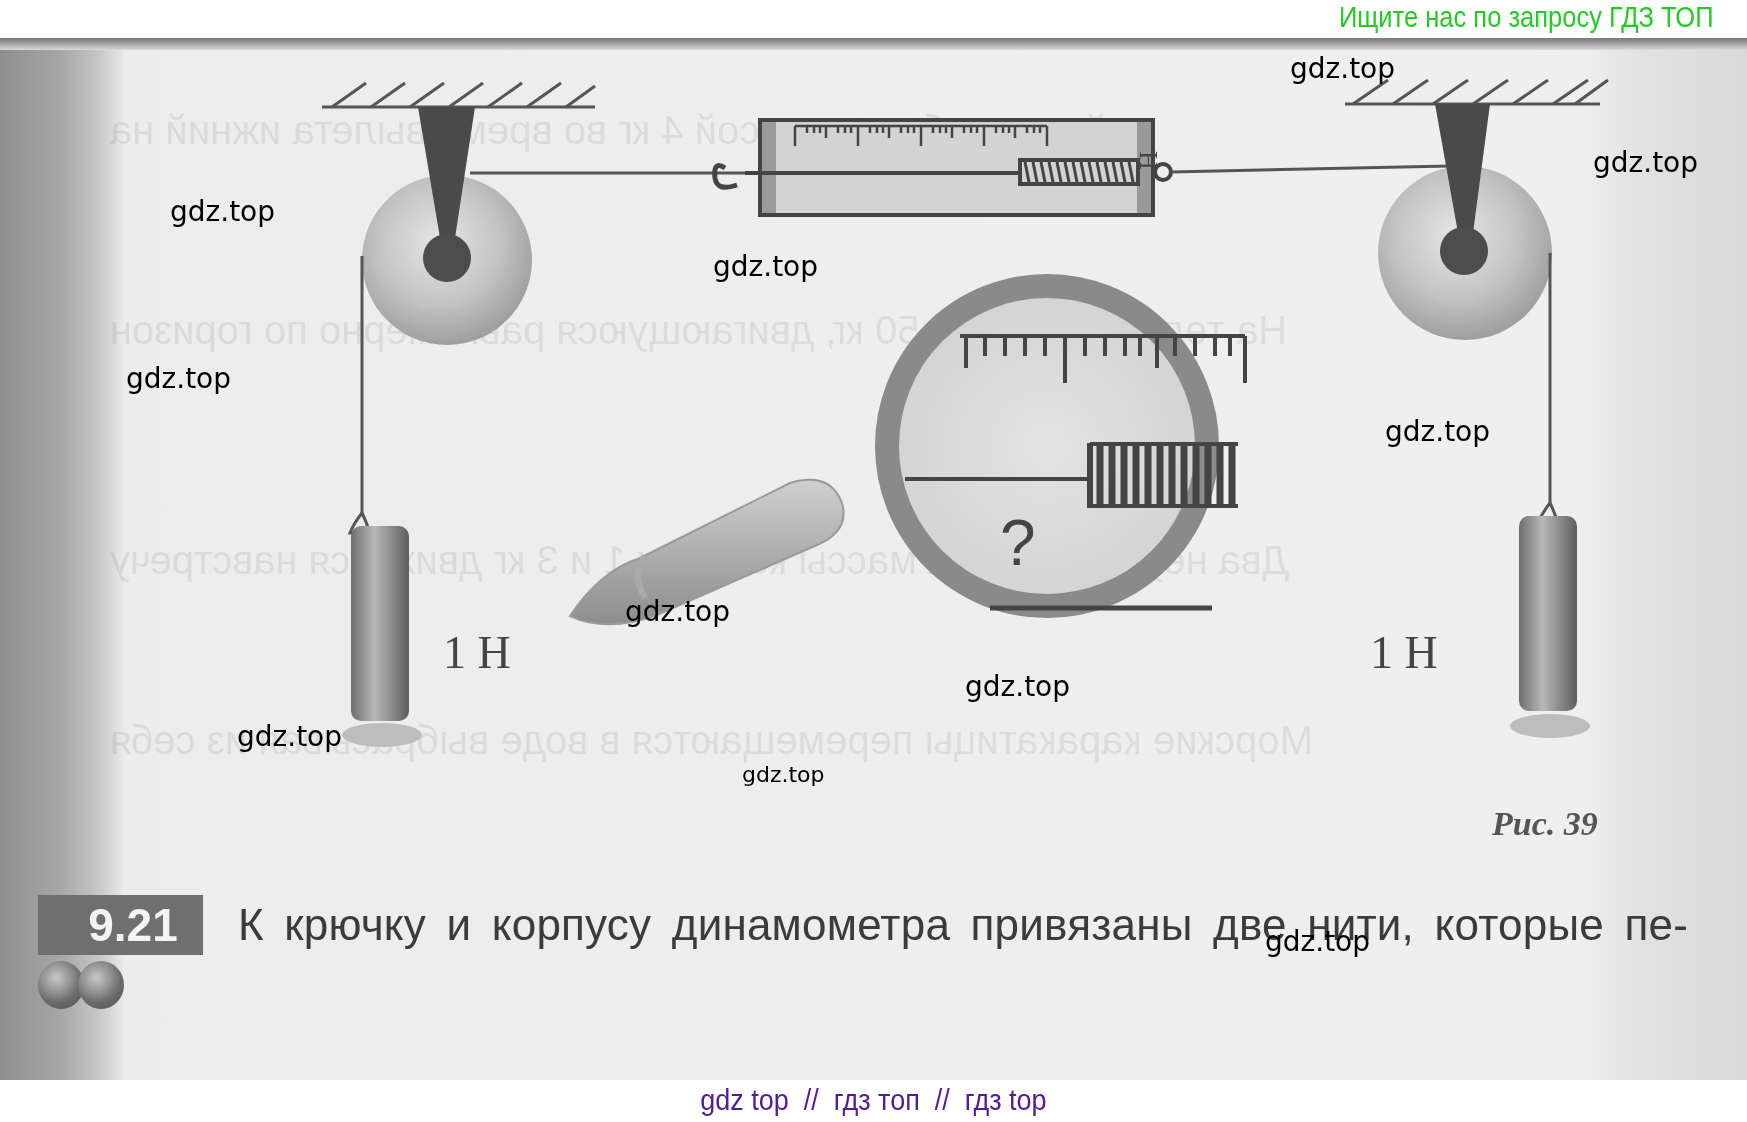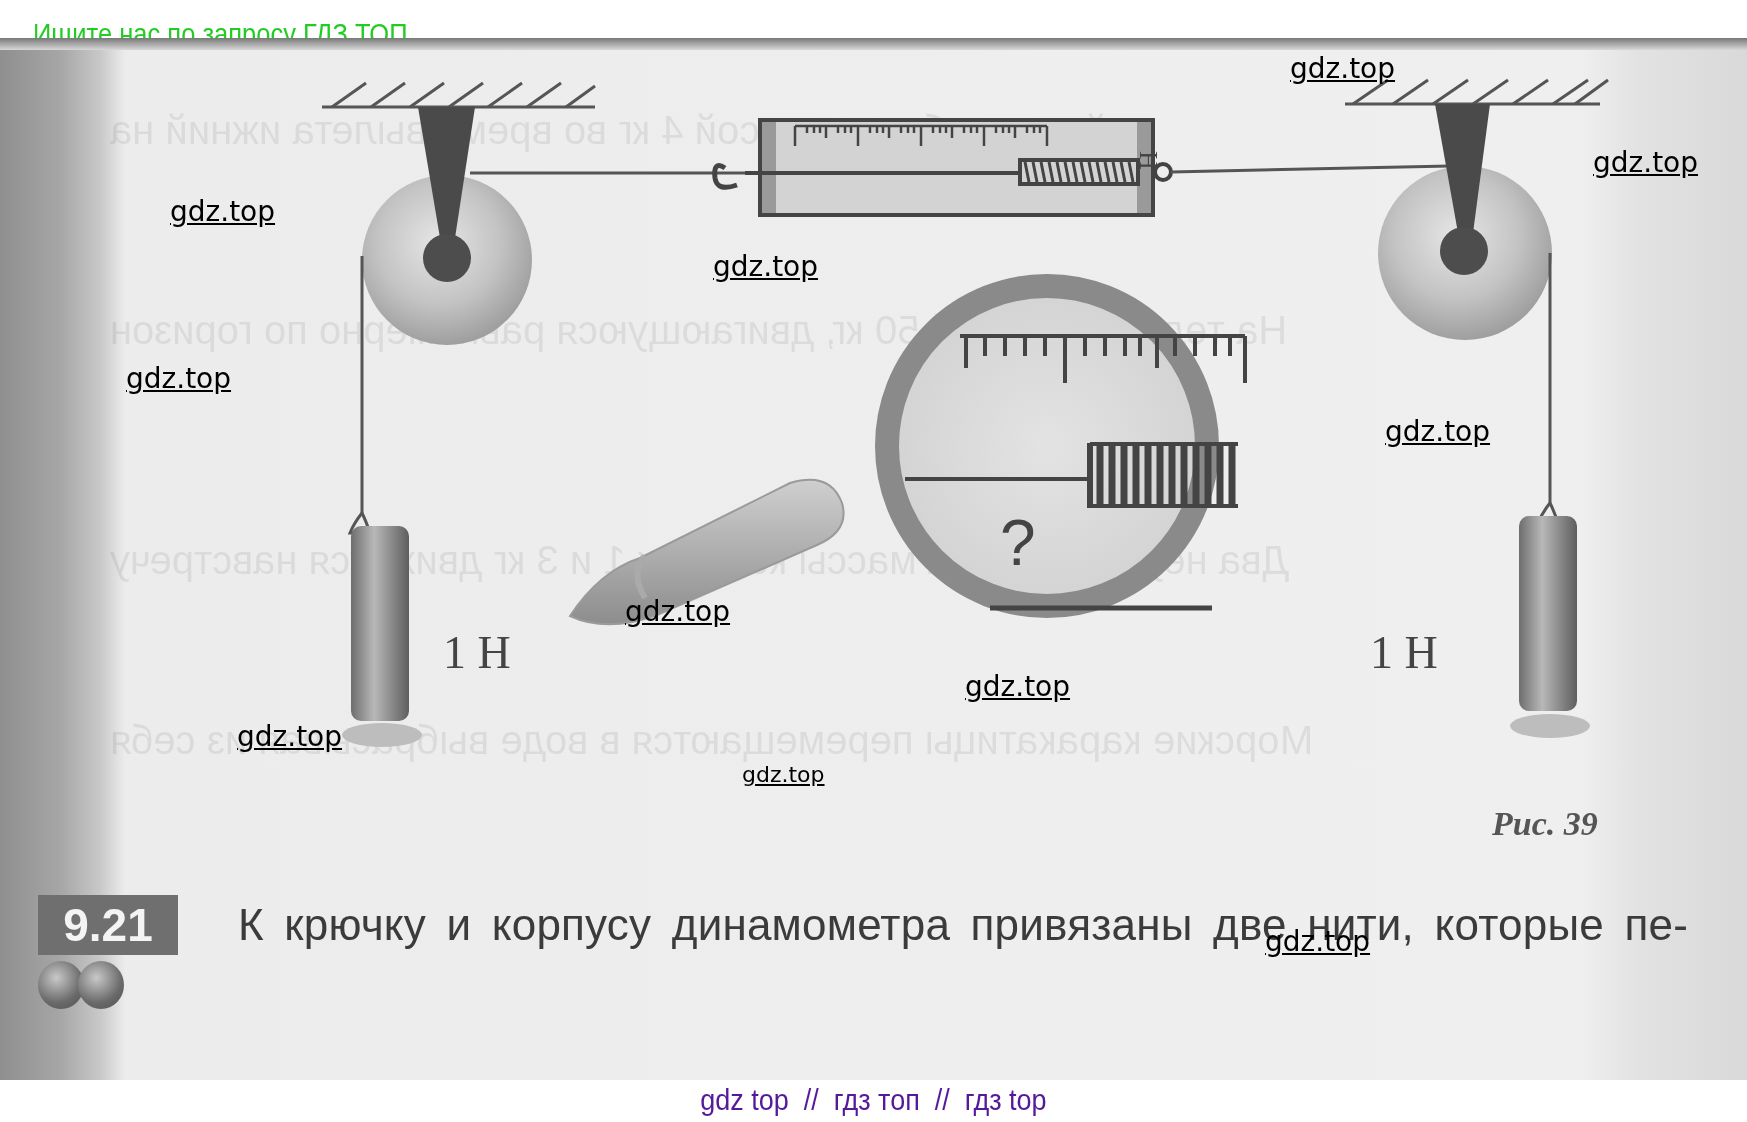--- a/index.html
+++ b/index.html
@@ -1,30 +1,30 @@
 <!DOCTYPE html>
 <html><head>
 <meta charset="utf-8">
 <style>
   html, body { margin:0; padding:0; }
   body { width:1747px; height:1122px; position:relative; overflow:hidden; background:#ffffff; font-family:"Liberation Sans", sans-serif; }
-  .top-banner { position:absolute; left:0; top:17px; width:1747px; height:38px; background:#fff; text-align:left; }
+  .top-banner { position:absolute; left:0; top:0; width:1747px; height:38px; background:#fff; text-align:right; }
   .top-banner span { color:#22cc22; font-size:30px; line-height:34px; font-family:"Liberation Sans", sans-serif; transform:scaleX(0.85); display:inline-block; }
   .page { position:absolute; left:0; top:38px; width:1747px; height:1042px; background:linear-gradient(90deg,#8f8f8f 0px,#a6a6a6 60px,#c8c8c8 100px,#ececec 125px,#efefef 1580px,#e2e2e2 1640px,#d9d9d9 1747px); overflow:hidden; }
   .page .topshade { position:absolute; left:0; top:0; width:100%; height:12px; background:linear-gradient(#777,#d8d8d8); }
   .ghost { position:absolute; color:#000; opacity:0.07; font-size:40px; transform:scaleX(-1); white-space:nowrap; }
   .figure { position:absolute; left:0; top:0; width:1747px; height:800px; }
   .caption { position:absolute; left:1492px; top:767px; font-family:"Liberation Serif", serif; font-style:italic; font-weight:bold; font-size:34px; color:#555; }
-  .problem-number { position:absolute; left:38px; top:857px; width:140px; height:60px; background:#6f6f6f; color:#f4f4f4; font-size:46px; font-weight:bold; line-height:60px; text-align:center; font-family:"Liberation Sans", sans-serif; }
+  .problem-number { position:absolute; left:38px; top:857px; width:140px; height:60px; background:#6f6f6f; color:#f4f4f4; font-size:46px; font-weight:bold; line-height:60px; text-align:center; font-family:"Liberation Sans", sans-serif;padding-left:25px; }
   .diff-dots { position:absolute; left:38px; top:923px; }
   .diff-dots span { display:inline-block; width:46px; height:48px; border-radius:50%; background:radial-gradient(circle at 40% 35%,#c8c8c8,#6a6a6a 60%,#505050); margin-right:-6px; }
   .problem-text { position:absolute; left:238px; top:862px; width:1450px; font-size:44px; line-height:50px; color:#3b3b3b; text-align:justify; font-family:"Liberation Sans", sans-serif; letter-spacing:0.2px; }
   .problem-text .line { display:block; text-align-last:justify; white-space:nowrap; }
   .problem-text .line.last { text-align-last:left; }
-  .wm { position:absolute; color:#000; font-size:28px; font-family:"DejaVu Sans", sans-serif; white-space:nowrap;text-decoration:underline; }
+  .wm { position:absolute; color:#000; font-size:28px; font-family:"DejaVu Sans", sans-serif; white-space:nowrap; }
   .wm.small { font-size:22px; }
   .bottom-banner { position:absolute; left:0; top:1080px; width:1747px; height:42px; background:#fff; text-align:center; }
   .bottom-banner span { color:#551a99; font-size:30px; line-height:40px; display:inline-block; transform:scaleX(0.9); font-family:"Liberation Sans", sans-serif; }
   .weight-label { position:absolute; font-family:"Liberation Serif", serif; font-size:46px; color:#444; }
 </style>
 </head>
 <body>
 
 <div class="top-banner">
   <span>Ищите нас по запросу ГДЗ ТОП</span>

